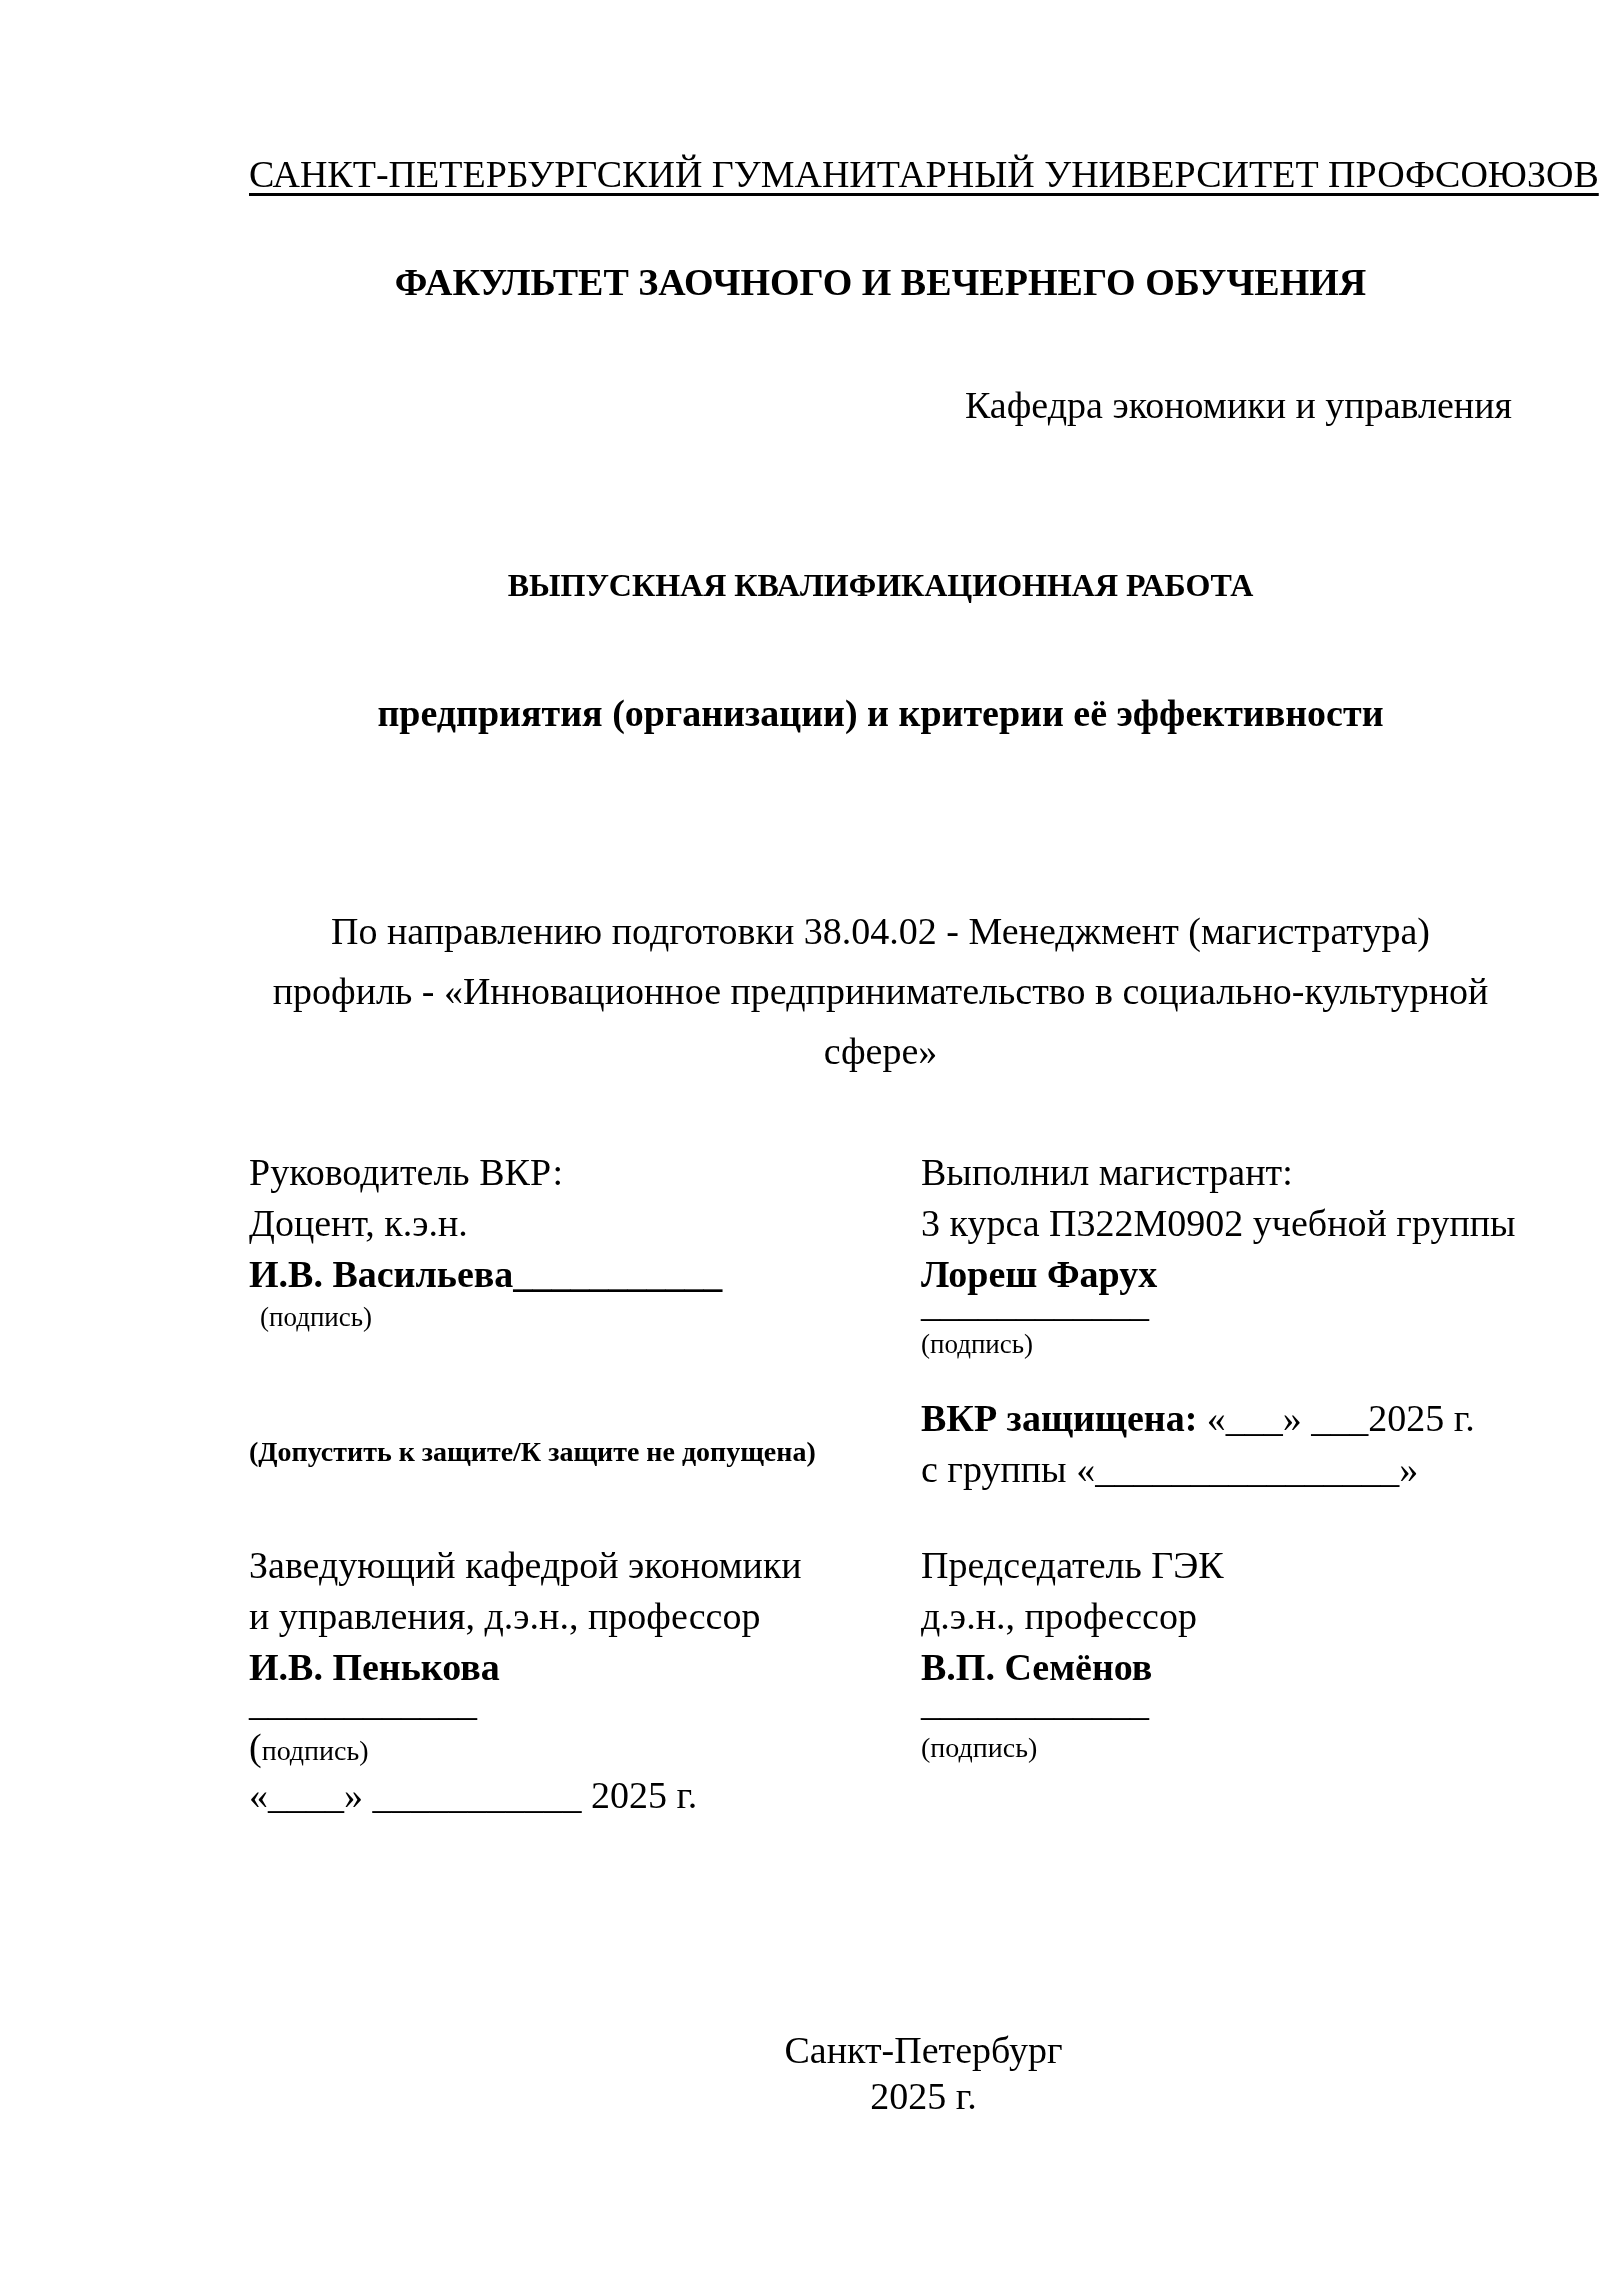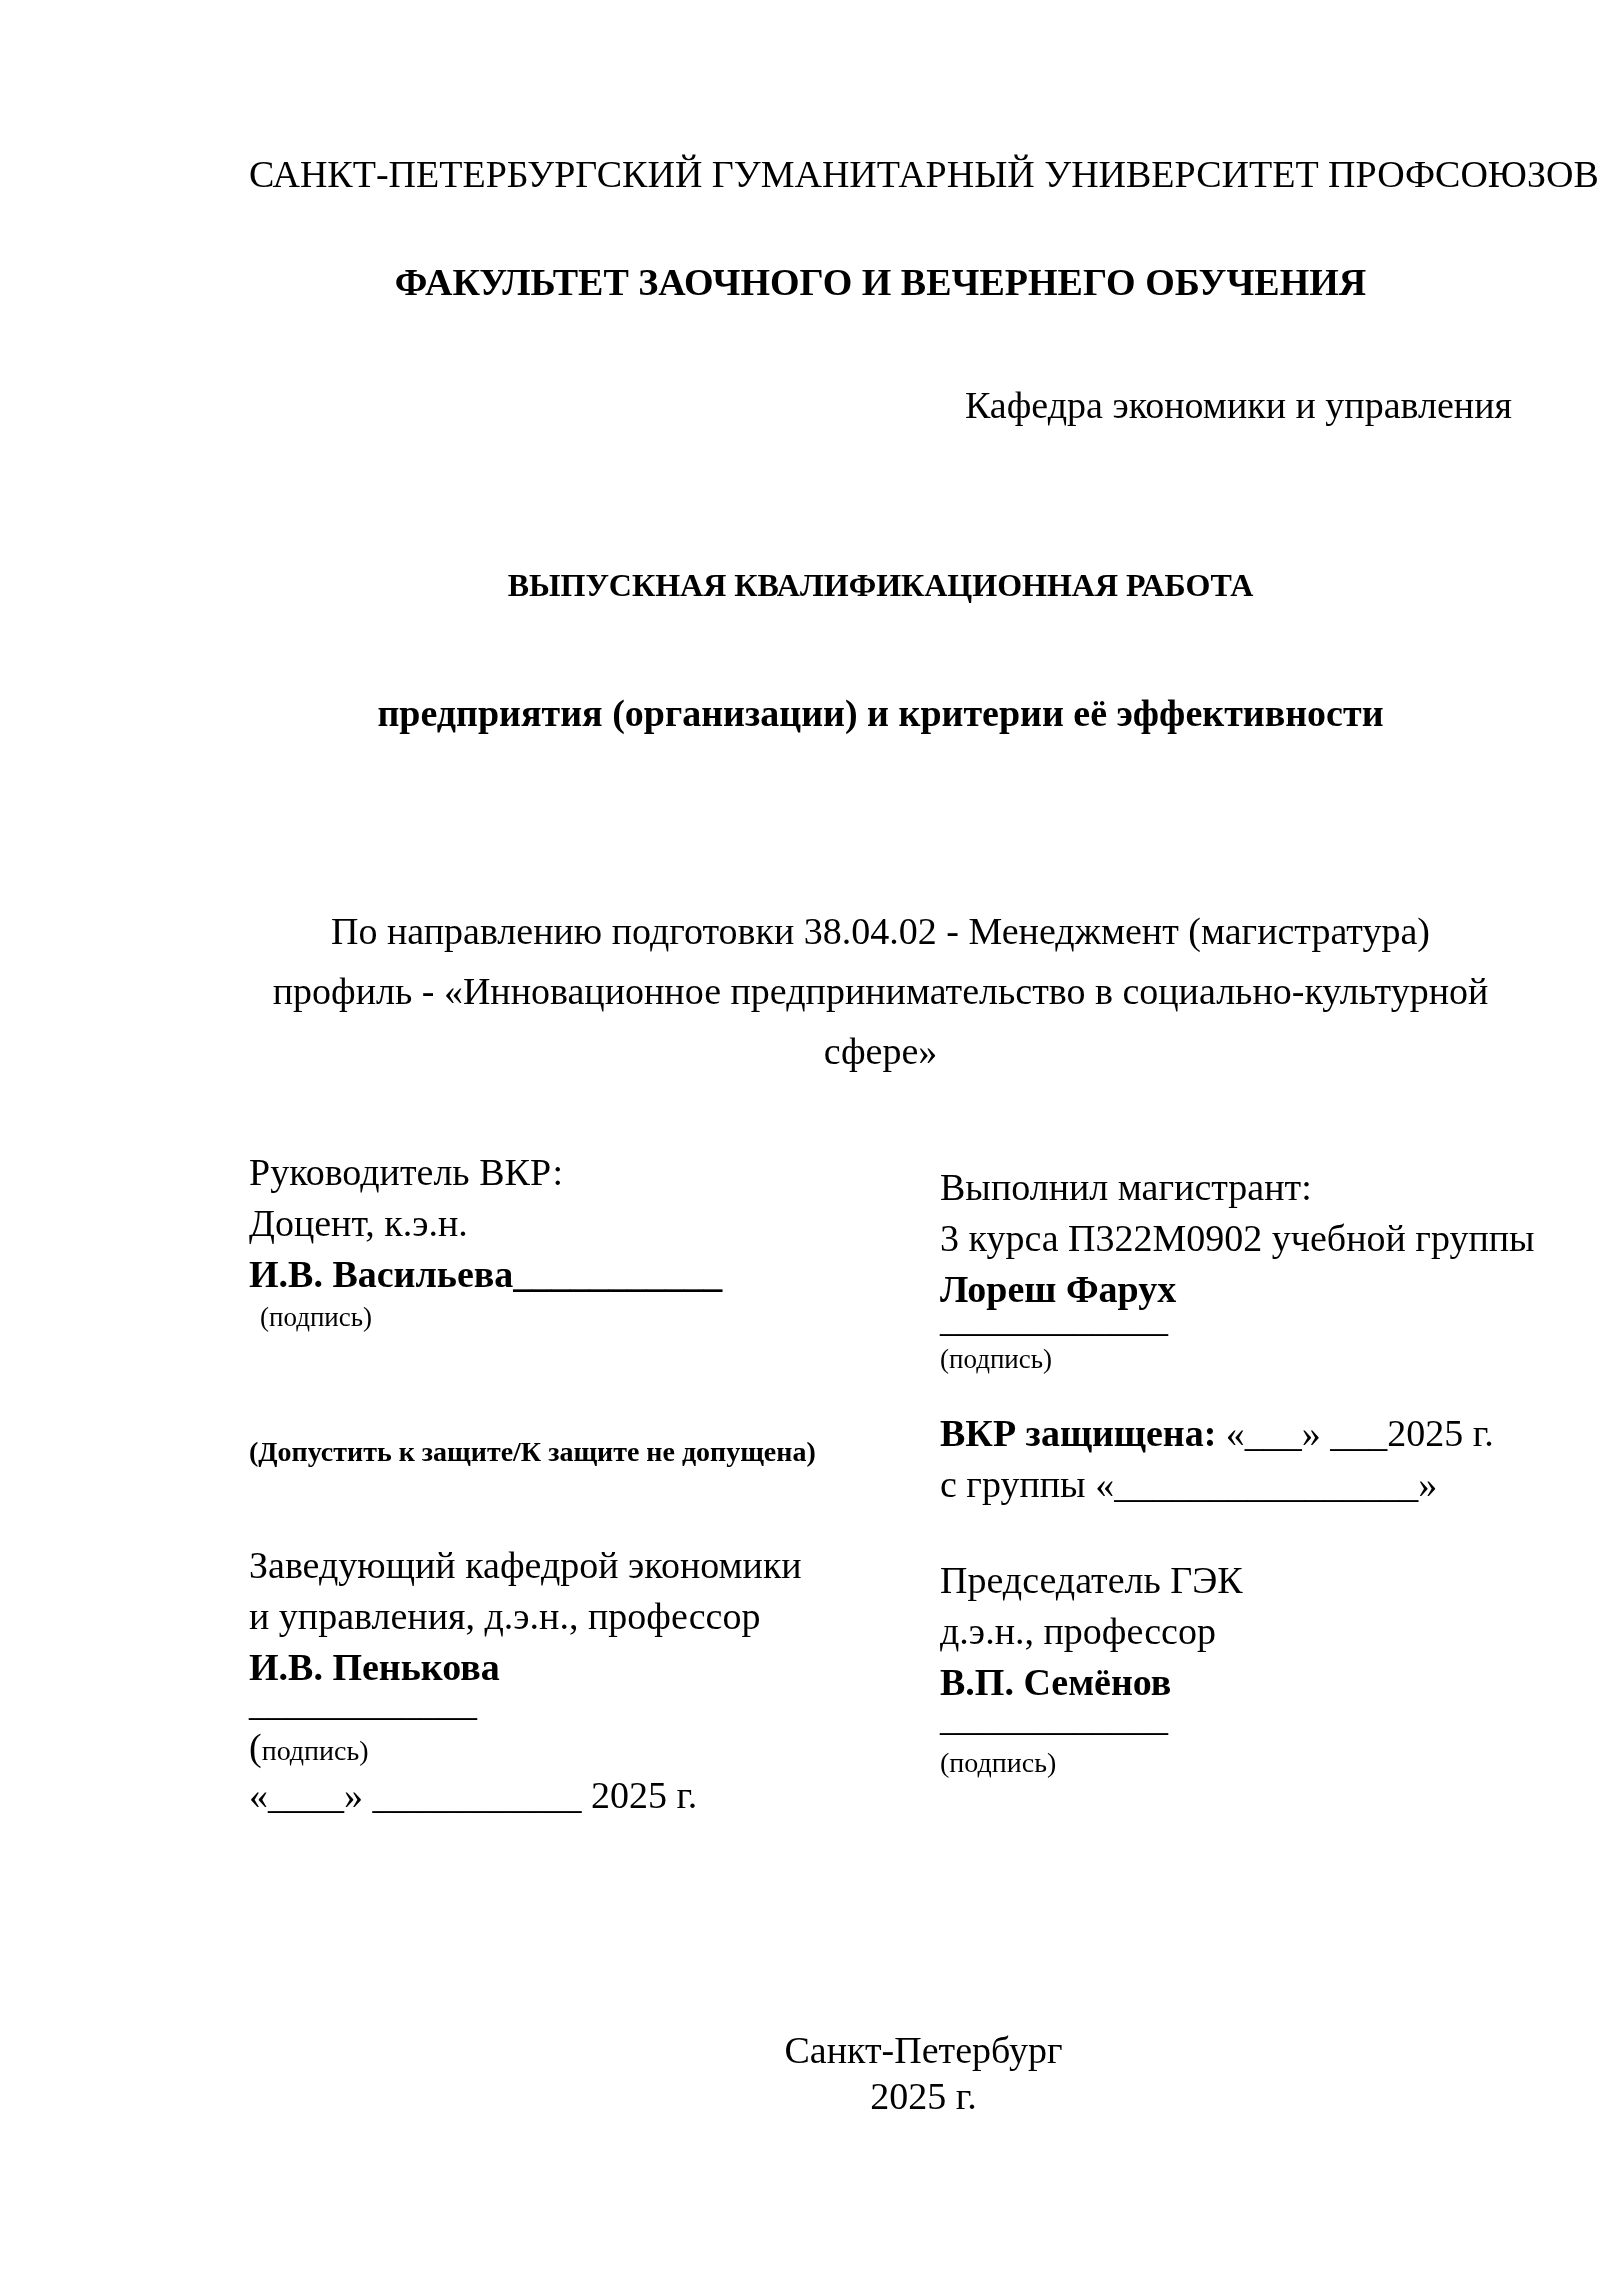--- a/index.html
+++ b/index.html
@@ -10,32 +10,32 @@
     background: #ffffff;
     color: #000000;
     font-family: "Liberation Serif", "DejaVu Serif", serif;
     font-size: 38px;
     overflow: hidden;
   }
   .blk { position: absolute; white-space: nowrap; }
   .center { left: 249px; width: 1263px; text-align: center; }
   .right  { left: 249px; width: 1263px; text-align: right; }
   .b { font-weight: bold; }
-  .u { text-underline-offset: 5.5px; }
+  .u { text-decoration: underline; text-underline-offset: 5.5px; }
 
   #university { top: 146px; line-height: 57px; }
   #faculty    { top: 254px; line-height: 57px; }
   #department { top: 377px; line-height: 57px; }
 
   #work-type  { top: 551px; font-size: 32px; line-height: 68px; }
   #topic      { top: 684px; line-height: 59px; }
   #direction  { top: 901px; line-height: 60px; }
 
   .colL { left: 249px;  width: 652px; }
-  .colR { left: 940px; width: 652px; margin-top: 15px; }
+  .colR { left: 921px; width: 652px; }
 
   #sup-block      { top: 1147px; line-height: 51px; }
   .small-caption  { font-size: 27px; line-height: 35px; }
   #sup-caption    { margin-left: 11px; }
 
   #stu-block      { top: 1147px; line-height: 51px; }
   #stu-sign       { top: 1280px; line-height: 47px; }
 
   #defense-block  { top: 1393px; line-height: 51px; }
 

